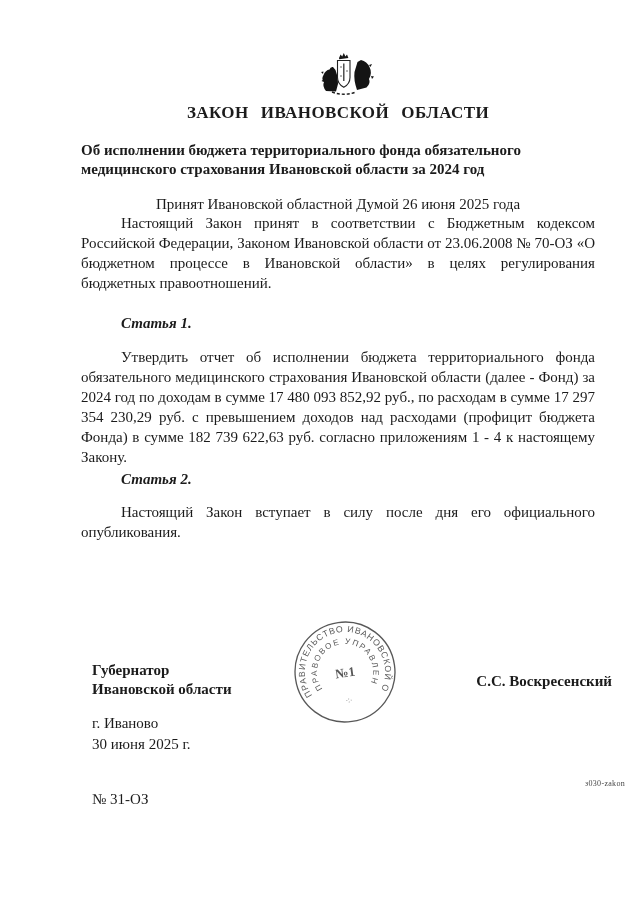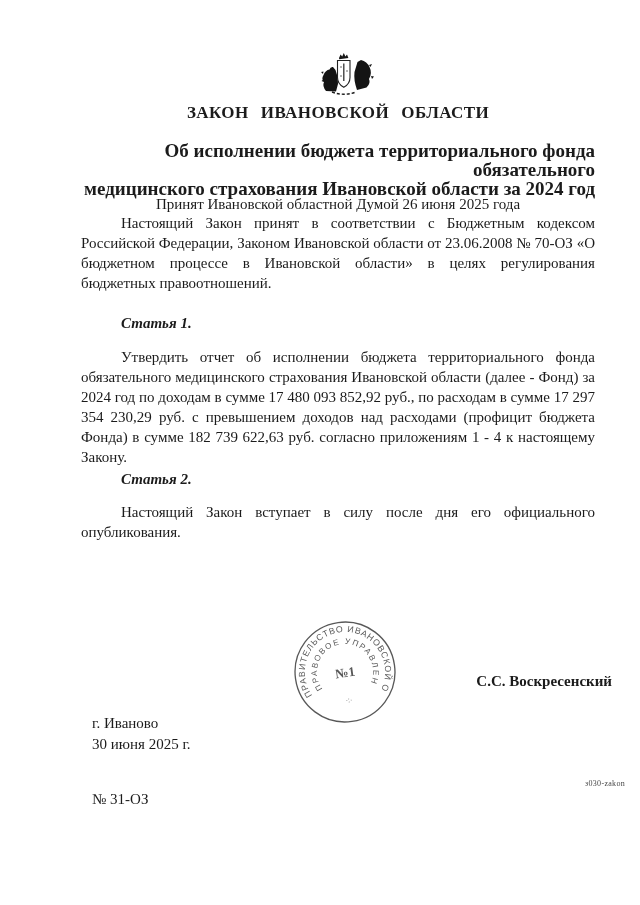--- a/index.html
+++ b/index.html
@@ -13,22 +13,22 @@
   }
   .abs { position:absolute; }
   .cw  { left:81px; width:514px; }
 
   .doc-kind {
     top:103px; text-align:center;
     font-weight:bold; font-size:17px;
     word-spacing:0.45em; letter-spacing:0.4px;
   }
   .doc-title {
-    top:141px; text-align:right;
-    font-weight:bold; font-size:19px; line-height:19px;
+    top:141px; text-align:left;
+    font-weight:bold; font-size:15px; line-height:19px;
   }
   .adopted { top:196px; text-align:center; font-size:15px;font-family:Liberation Serif, serif; }
 
   .para {
     font-size:15px; line-height:20px;
     text-align:justify; text-indent:40px;
   }
   .preamble  { top:213px; }
   .art1-head { top:315px; }
   .art1-text { top:347px; }
@@ -79,20 +79,24 @@
   <div class="abs cw adopted">Принят Ивановской областной Думой 26 июня 2025 года</div>
 
   <div class="abs cw para preamble">Настоящий Закон принят в соответствии с Бюджетным кодексом Российской Федерации, Законом Ивановской области от 23.06.2008 № 70-ОЗ «О бюджетном процессе в Ивановской области» в целях регулирования бюджетных правоотношений.</div>
 
   <div class="abs cw art-head art1-head">Статья 1.</div>
   <div class="abs cw para art1-text">Утвердить отчет об исполнении бюджета территориального фонда обязательного медицинского страхования Ивановской области (далее - Фонд) за 2024 год по доходам в сумме 17 480 093 852,92 руб., по расходам в сумме 17 297 354 230,29 руб. с превышением доходов над расходами (профицит бюджета Фонда) в сумме 182 739 622,63 руб. согласно приложениям 1 - 4 к настоящему Закону.</div>
 
   <div class="abs cw art-head art2-head">Статья 2.</div>
   <div class="abs cw para art2-text">Настоящий Закон вступает в силу после дня его официального опубликования.</div>
 
+  <div class="abs sig-post">
+    <div>Губернатор</div>
+    <div>Ивановской области</div>
+  </div>
 
   <svg class="abs stamp" viewBox="0 0 104 104" xmlns="http://www.w3.org/2000/svg">
     <defs>
       <path id="ringOuter" d="M 18,72 A 39.4,39.4 0 1 1 86,72"></path>
       <path id="ringInner" d="M 29,67 A 27.5,27.5 0 1 1 75,67"></path>
     </defs>
     <g transform="rotate(-8 52 52)" fill="none" stroke="#3c3c3c">
       <circle cx="52" cy="52" r="49" stroke-width="1.3"></circle>
     </g>
     <g transform="rotate(-8 52 52)" fill="#3c3c3c" stroke="none" font-family="Liberation Sans, sans-serif">

